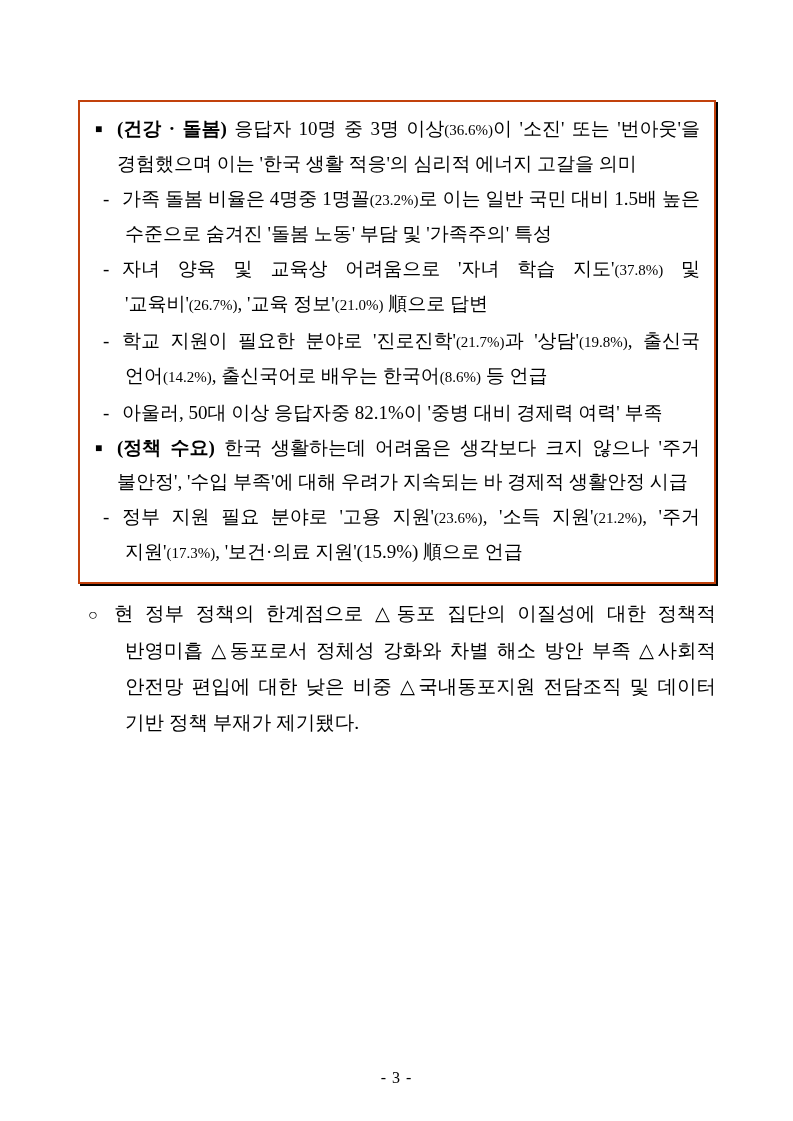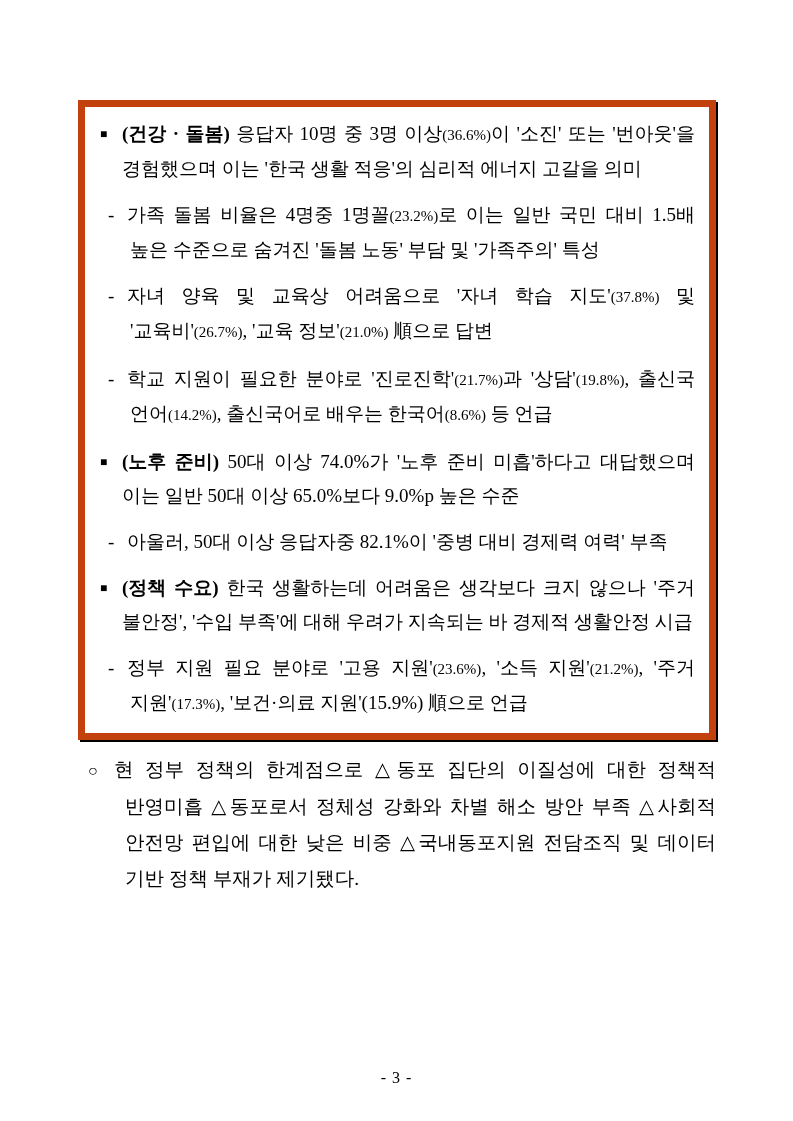--- a/index.html
+++ b/index.html
@@ -7,29 +7,29 @@
     width: 793px; height: 1121px;
     background: #ffffff;
     position: relative;
     box-sizing: border-box;
     padding: 100px 77px 0 78px;
     overflow: hidden;
     font-family: "Liberation Serif", "DejaVu Serif", serif;
     color: #000000;
   }
   .summary-box {
-    border: 7px solid #c2410c;
+    border: 2px solid #c2410c;
     box-shadow: 2px 2px 0 #000000;
     padding: 10px 14px 12px 15px;
     font-size: 19px;
     line-height: 33px;
     text-align: justify;
     word-break: keep-all;
   }
-  .item { margin-top: 13px; }
+  .item { margin-top: 2px; }
   .item:first-child { margin-top: 0; }
   .item-main { padding-left: 22px; text-indent: -22px; }
   .item-sub  { margin-left: 8px; padding-left: 22px; text-indent: -22px; }
   .mk { display: inline-block; text-indent: 0; }
   .mk-sq   { width: 22px; font-size: 12px; vertical-align: 2px; }
   .mk-dash { width: 19px; }
   .run-bold  { font-weight: bold; }
   .run-small { font-size: 15px; }
   .run-normal { }
   .body-para {
@@ -54,21 +54,20 @@
 </head>
 <body>
 
 <div class="page">
 
   <div class="summary-box">
     <div class="item item-main"><span class="mk mk-sq">■</span><span class="runs"><span class="run-bold">(건강 · 돌봄)</span><span class="run-normal"> 응답자 10명 중 3명 이상</span><span class="run-small">(36.6%)</span><span class="run-normal">이 '소진' 또는 '번아웃'을 경험했으며 이는 '한국 생활 적응'의 심리적 에너지 고갈을 의미</span></span></div>
     <div class="item item-sub"><span class="mk mk-dash">-</span><span class="runs"><span class="run-normal">가족 돌봄 비율은 4명중 1명꼴</span><span class="run-small">(23.2%)</span><span class="run-normal">로 이는 일반 국민 대비 1.5배 높은 수준으로 숨겨진 '돌봄 노동' 부담 및 '가족주의' 특성</span></span></div>
     <div class="item item-sub"><span class="mk mk-dash">-</span><span class="runs"><span class="run-normal">자녀 양육 및 교육상 어려움으로 '자녀 학습 지도'</span><span class="run-small">(37.8%)</span><span class="run-normal"> 및 '교육비'</span><span class="run-small">(26.7%)</span><span class="run-normal">, '교육 정보'</span><span class="run-small">(21.0%)</span><span class="run-normal"> 順으로 답변</span></span></div>
     <div class="item item-sub"><span class="mk mk-dash">-</span><span class="runs"><span class="run-normal">학교 지원이 필요한 분야로 '진로진학'</span><span class="run-small">(21.7%)</span><span class="run-normal">과 '상담'</span><span class="run-small">(19.8%)</span><span class="run-normal">, 출신국 언어</span><span class="run-small">(14.2%)</span><span class="run-normal">, 출신국어로 배우는 한국어</span><span class="run-small">(8.6%)</span><span class="run-normal"> 등 언급</span></span></div>
-    <div class="item item-main"><span class="mk mk-sq">■</span><span class="runs"><span class="run-bold">(노후 준비)</span><span class="run-normal"> 50대 이상 74.0%가 '노후 준비 미흡'하다고 대답했으며 이는 일반 50대 이상 65.0%보다 9.0%p 높은 수준</span></span></div>
     <div class="item item-sub"><span class="mk mk-dash">-</span><span class="runs"><span class="run-normal">아울러, 50대 이상 응답자중 82.1%이 '중병 대비 경제력 여력' 부족</span></span></div>
     <div class="item item-main"><span class="mk mk-sq">■</span><span class="runs"><span class="run-bold">(정책 수요)</span><span class="run-normal"> 한국 생활하는데 어려움은 생각보다 크지 않으나 '주거 불안정', '수입 부족'에 대해 우려가 지속되는 바 경제적 생활안정 시급</span></span></div>
     <div class="item item-sub"><span class="mk mk-dash">-</span><span class="runs"><span class="run-normal">정부 지원 필요 분야로 '고용 지원'</span><span class="run-small">(23.6%)</span><span class="run-normal">, '소득 지원'</span><span class="run-small">(21.2%)</span><span class="run-normal">, '주거 지원'</span><span class="run-small">(17.3%)</span><span class="run-normal">, '보건·의료 지원'(15.9%) 順으로 언급</span></span></div>
   </div>
 
 
   <div class="body-para p-h2">
     <span class="mk mk-cir">○</span><span>현 정부 정책의 한계점으로 △동포 집단의 이질성에 대한 정책적 반영미흡 △동포로서 정체성 강화와 차별 해소 방안 부족 △사회적 안전망 편입에 대한 낮은 비중 △국내동포지원 전담조직 및 데이터 기반 정책 부재가 제기됐다.</span>
   </div>
 

